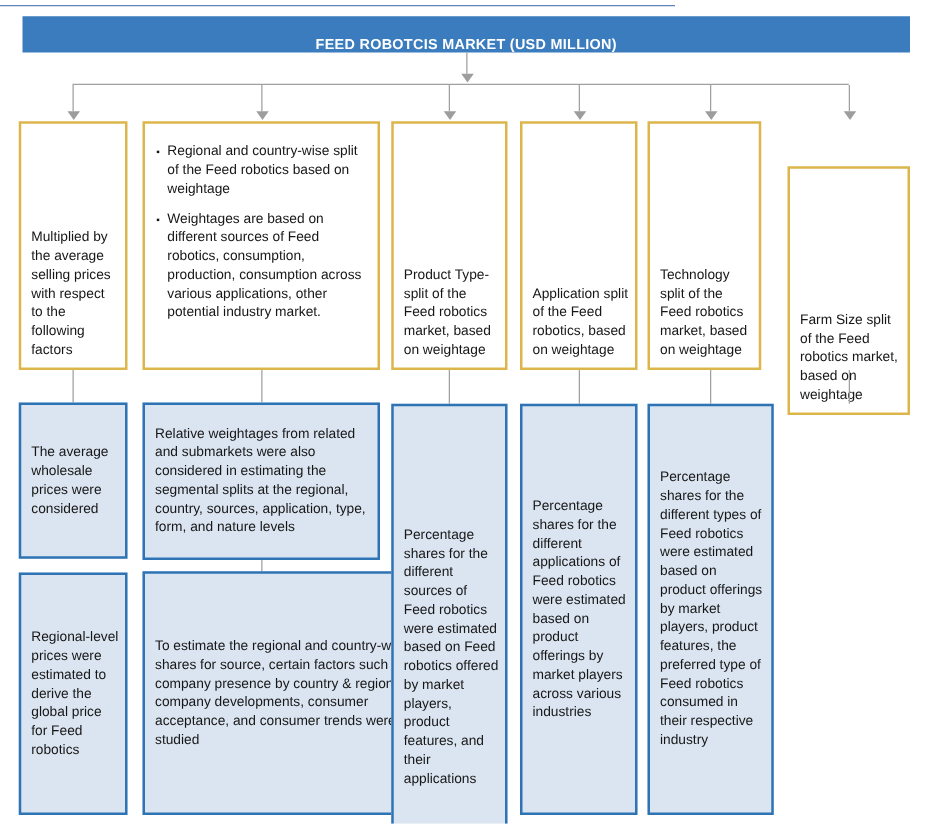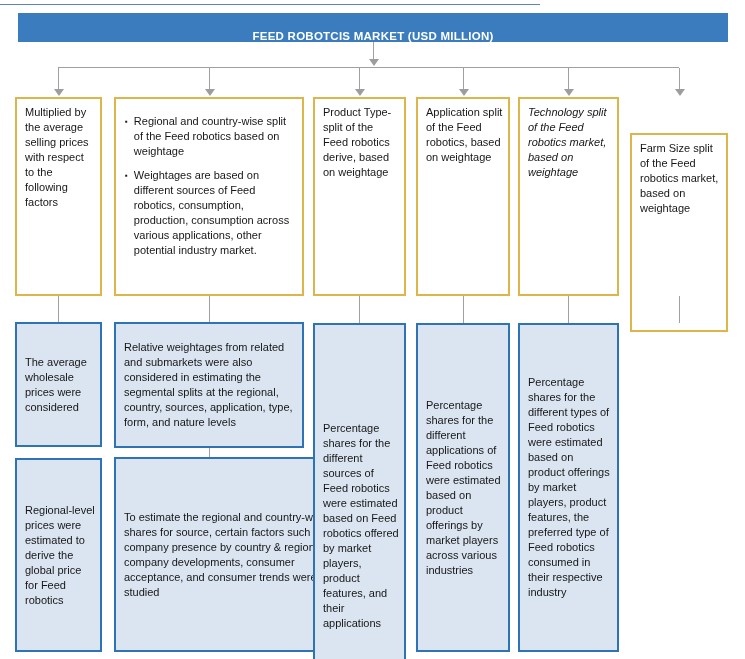--- a/index.html
+++ b/index.html
@@ -16,21 +16,21 @@
   .vline { position:absolute; width:1px; background:#a0a0a0; }
   .hline { position:absolute; height:1px; background:#a0a0a0; }
   .arrowhead {
     position:absolute; width:0; height:0;
     border-left:5px solid transparent; border-right:5px solid transparent;
     border-top:7px solid #9d9d9d;
   }
   .ybox {
     position:absolute; top:97px; height:199px; background:#ffffff;
     border:2px solid #dcb64b; box-sizing:border-box;
-    display:flex; align-items:flex-start;
+    display:flex; align-items:flex-end;
   }
   .txt { padding:6px 5px 6px 8px; font-size:11px; line-height:15px; color:#161616; }
   .ybox.bullets { align-items:flex-start; }
   .bullet-list { padding:15px 8px 6px 9px; display:flex; flex-direction:column; gap:9px; }
   .bullet { display:flex; }
   .bullet .marker { font-size:8px; line-height:15px; margin-right:6px; color:#161616; }
   .bullet .btxt { font-size:11px; line-height:15px; color:#161616; }
   .bbox {
     position:absolute; background:#dbe5f1; border:2px solid #2e74b5; box-sizing:border-box;
     display:flex; align-items:center;
@@ -75,28 +75,28 @@
         <span class="btxt">Regional and country-wise split of the Feed robotics based on weightage</span>
       </div>
       <div class="bullet">
         <span class="marker">▪</span>
         <span class="btxt">Weightages are based on different sources of Feed robotics, consumption, production, consumption across various applications, other potential industry market.</span>
       </div>
     </div>
   </div>
 
   <div class="ybox" style="left:313px; width:93px;">
-    <div class="txt">Product Type-split of the Feed robotics derive, based on weightage</div>
+    <div class="txt">Product Type-split of the Feed robotics market, based on weightage</div>
   </div>
 
   <div class="ybox" style="left:416px; width:94px;">
     <div class="txt">Application split of the Feed robotics, based on weightage</div>
   </div>
 
-  <div class="ybox" style="left:518px; width:101px;font-style:italic;">
+  <div class="ybox" style="left:518px; width:91px;">
     <div class="txt">Technology split of the Feed robotics market, based on weightage</div>
   </div>
 
   <div class="ybox" style="left:630px; width:98px;margin-top:36px;">
     <div class="txt">Farm Size split of the Feed robotics market, based on weightage</div>
   </div>
 
   <div class="vline" style="left:58px;  top:296px; height:26px;"></div>
   <div class="vline" style="left:209px; top:296px; height:26px;"></div>
   <div class="vline" style="left:359px; top:296px; height:27px;"></div>

